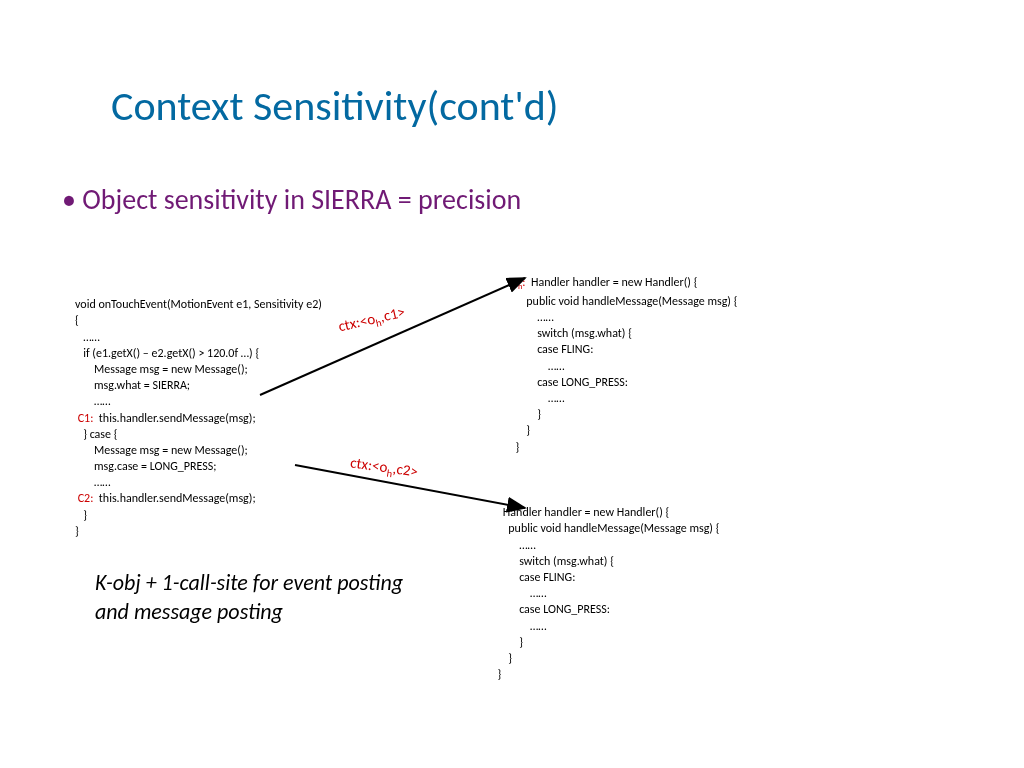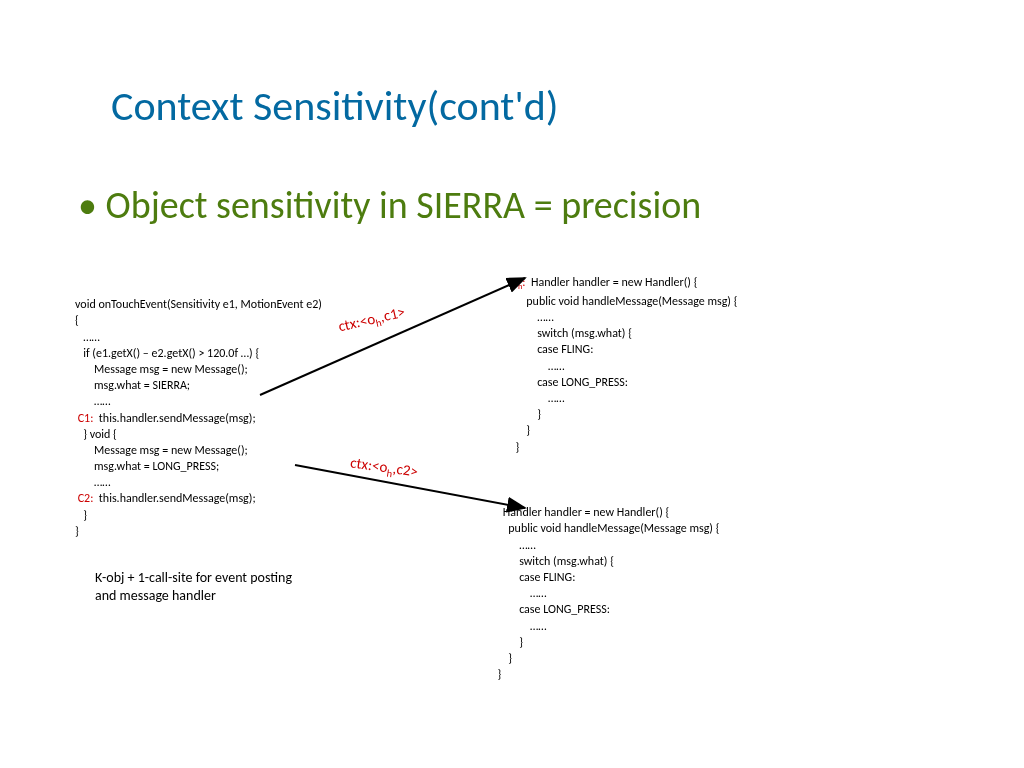--- a/index.html
+++ b/index.html
@@ -15,24 +15,24 @@
     position: absolute;
     left: 78px;
     top: 80px;
     font-size: 42px;
     font-weight: 400;
     color: #0369a1;
     margin-left: 33px;
   }
   .bullet {
     position: absolute;
-    left: 78px;
+    left: 62px;
     top: 182px;
-    font-size: 38px;
-    color: #4d7c0f;
+    font-size: 28px;
+    color: #701a75;
     font-weight: 400;
   }
   .bullet::before {
     content: "• ";
   }
   .code {
     font-size: 12px;
     color: #000;
     line-height: 1.35;
     white-space: pre;
@@ -51,23 +51,24 @@
   .right-code-bottom {
     position: absolute;
     left: 492px;
     top: 488px;
   }
   .red { color: #cc0000; }
   .footnote {
     position: absolute;
     left: 95px;
     top: 569px;
-    font-size: 14px;
+    font-size: 22px;
     color: #000;
     line-height: 1.3;
+    font-style: italic;
   }
   .ctx-label {
     position: absolute;
     color: #cc0000;
     font-size: 15px;
     font-weight: 500;
   }
   .ctx1 {
     left: 338px;
     top: 310px;
@@ -89,31 +90,31 @@
   }
 </style>
 </head>
 <body>
 
 <div class="title">Context Sensitivity(cont'd)</div>
 
 <div class="bullet">Object sensitivity in SIERRA = precision</div>
 
 <div class="code left-code">
-<span>void onTouchEvent(Sensitivity e1, MotionEvent e2)</span>
+<span>void onTouchEvent(MotionEvent e1, Sensitivity e2)</span>
 <span>{</span>
 <span>   ……</span>
 <span>   if (e1.getX() – e2.getX() &gt; 120.0f …) {</span>
 <span>       Message msg = new Message();</span>
 <span>       msg.what = SIERRA;</span>
 <span>       ……</span>
 <span class="red"> C1:</span><span>  this.handler.sendMessage(msg);</span>
-<span>   } void {</span>
+<span>   } case {</span>
 <span>       Message msg = new Message();</span>
-<span>       msg.what = LONG_PRESS;</span>
+<span>       msg.case = LONG_PRESS;</span>
 <span>       ……</span>
 <span class="red"> C2:</span><span>  this.handler.sendMessage(msg);</span>
 <span>   }</span>
 <span>}</span>
 </div>
 
 <div class="code right-code-top">
 <span class="red"><span>O</span><sub>h</sub><span>:</span></span><span>  Handler handler = new Handler() {</span>
 <span>      public void handleMessage(Message msg) {</span>
 <span>          ……</span>
@@ -136,21 +137,21 @@
 <span>              ……</span>
 <span>          case LONG_PRESS:</span>
 <span>              ……</span>
 <span>          }</span>
 <span>      }</span>
 <span>  }</span>
 </div>
 
 <div class="footnote">
   <span>K-obj + 1-call-site for event posting</span><br>
-  <span>and message handler</span>
+  <span>and message posting</span>
 </div>
 
 <div class="ctx-label ctx1">
   <span>ctx:&lt;o</span><sub>h</sub><span>,c1&gt;</span>
 </div>
 <div class="ctx-label ctx2">
   <span>ctx:&lt;o</span><sub>h</sub><span>,c2&gt;</span>
 </div>
 
 <svg class="arrows">

